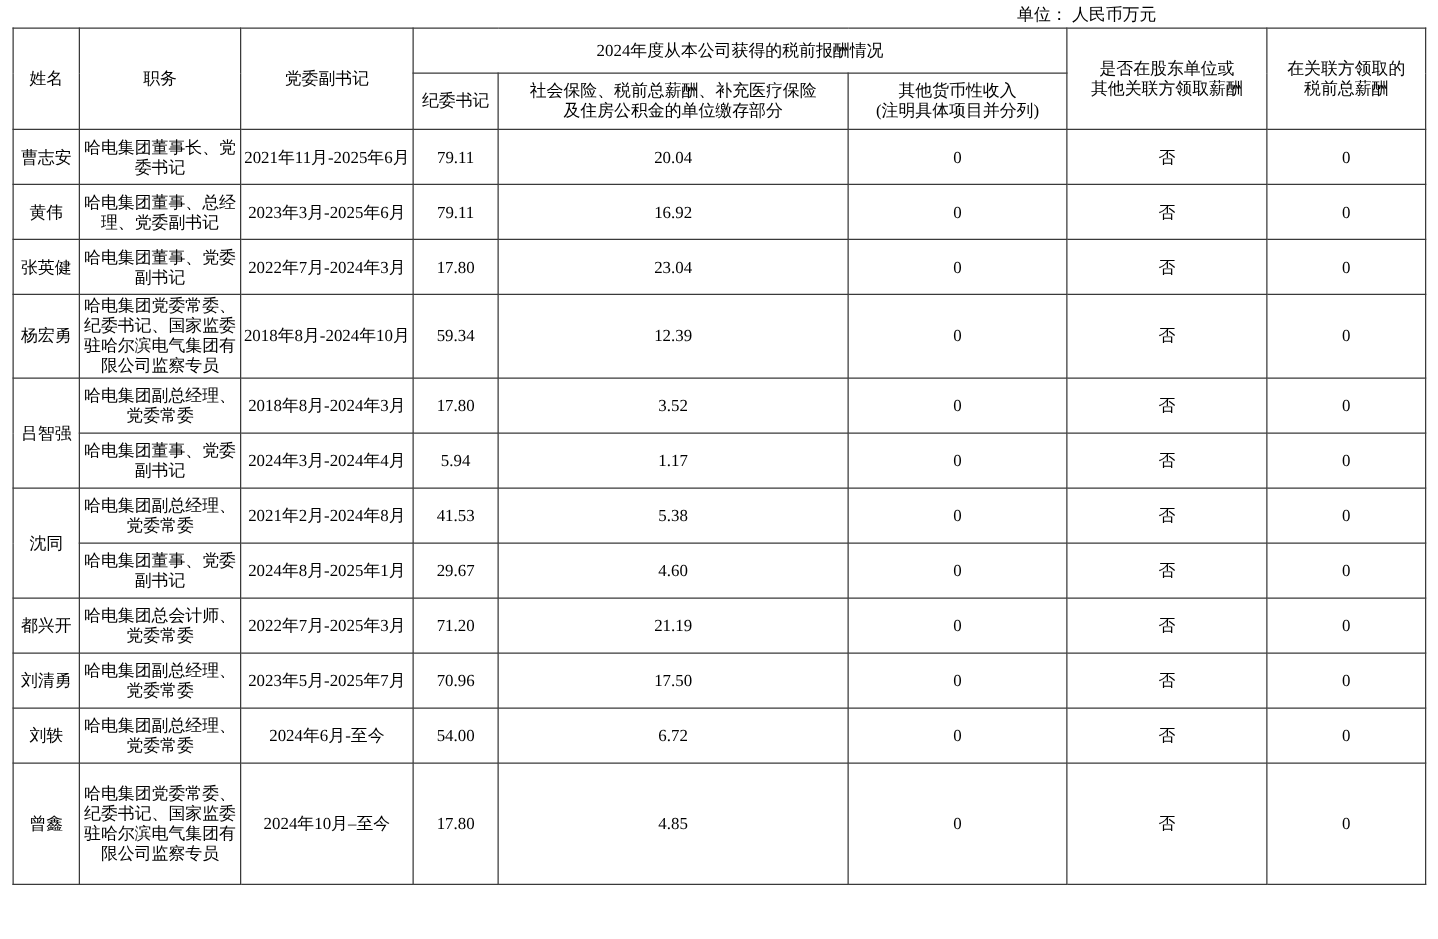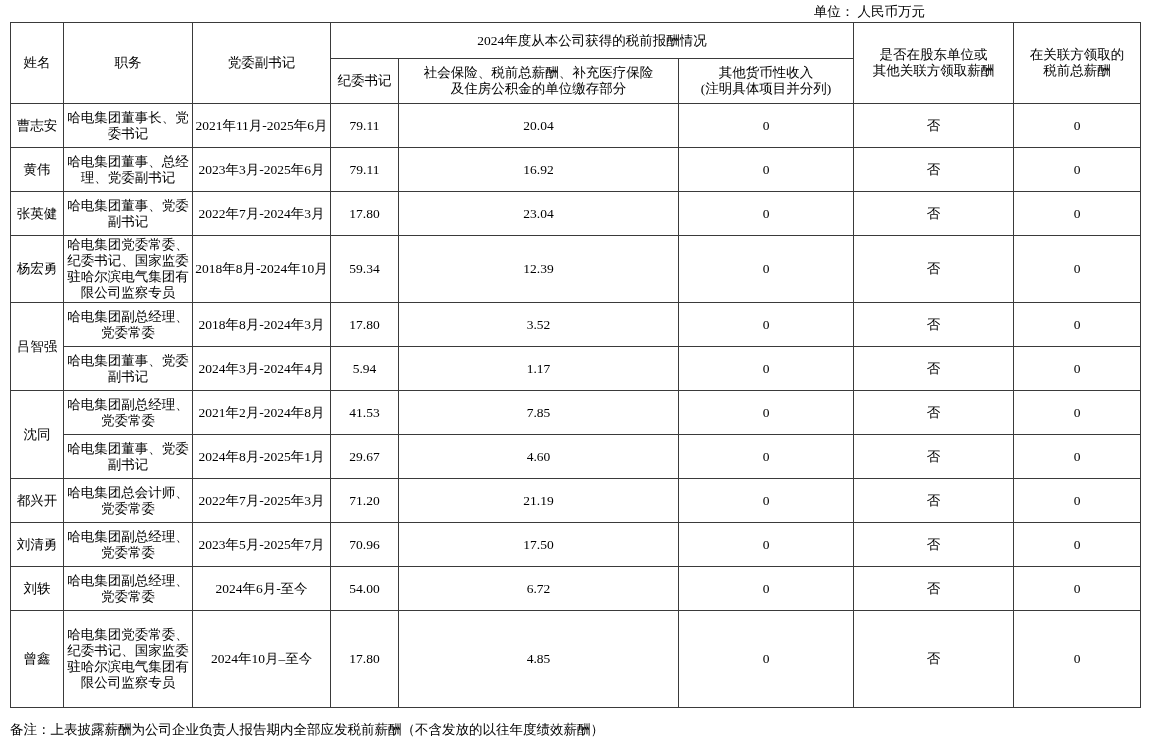--- a/index.html
+++ b/index.html
@@ -162,21 +162,21 @@
         <td>1.17</td>
         <td>0</td>
         <td>否</td>
         <td>0</td>
       </tr>
       <tr class="drow">
         <td rowspan="2">沈同</td>
         <td>哈电集团副总经理、党委常委</td>
         <td>2021年2月-2024年8月</td>
         <td>41.53</td>
-        <td>7.85</td>
+        <td>5.38</td>
         <td>0</td>
         <td>否</td>
         <td>0</td>
       </tr>
       <tr class="drow">
         <td>哈电集团董事、党委副书记</td>
         <td>2024年8月-2025年1月</td>
         <td>29.67</td>
         <td>4.60</td>
         <td>0</td>
@@ -219,15 +219,14 @@
         <td>2024年10月–至今</td>
         <td>17.80</td>
         <td>4.85</td>
         <td>0</td>
         <td>否</td>
         <td>0</td>
       </tr>
     </tbody>
   </table>
 
-  <div class="note">备注：上表披露薪酬为公司企业负责人报告期内全部应发税前薪酬（不含发放的以往年度绩效薪酬）</div>
 
 </div>
 
 </body></html>

